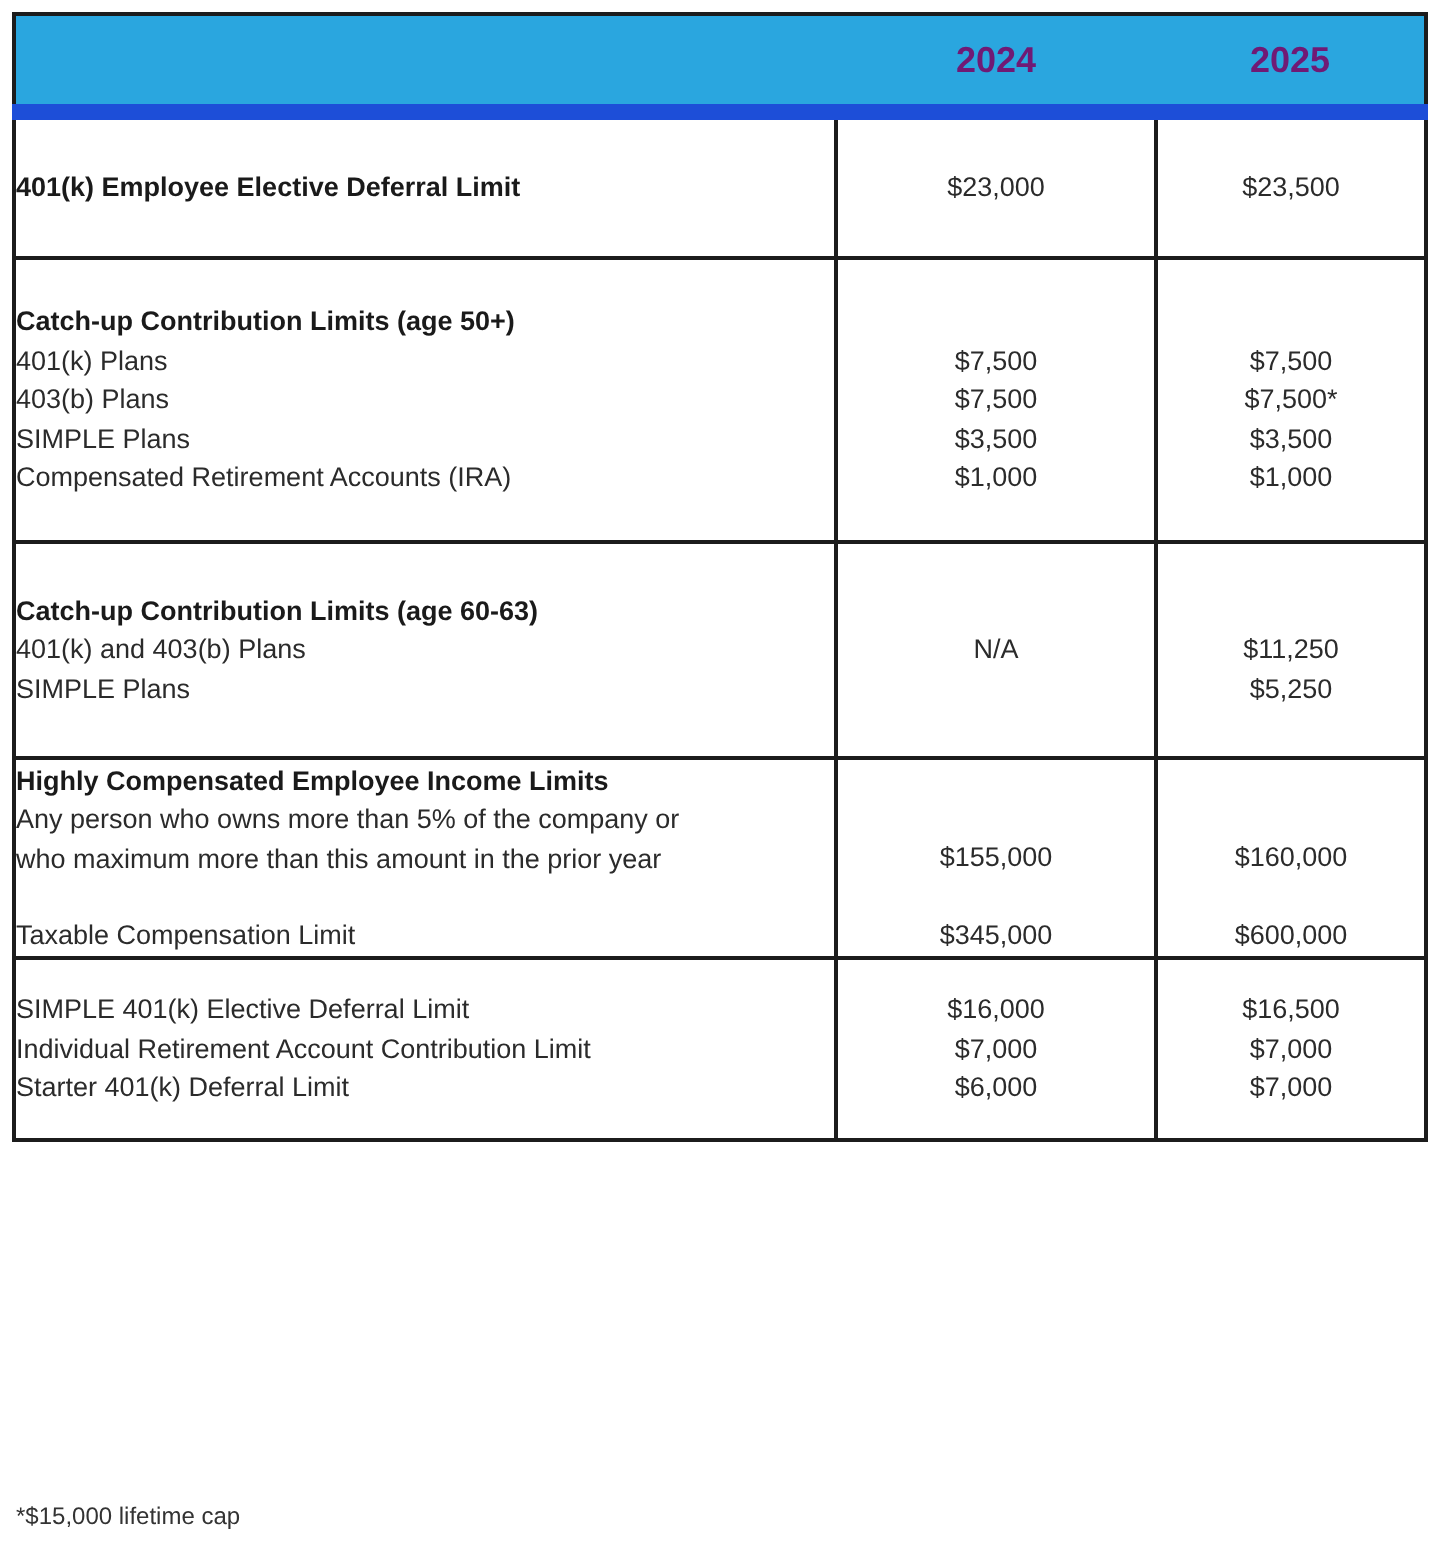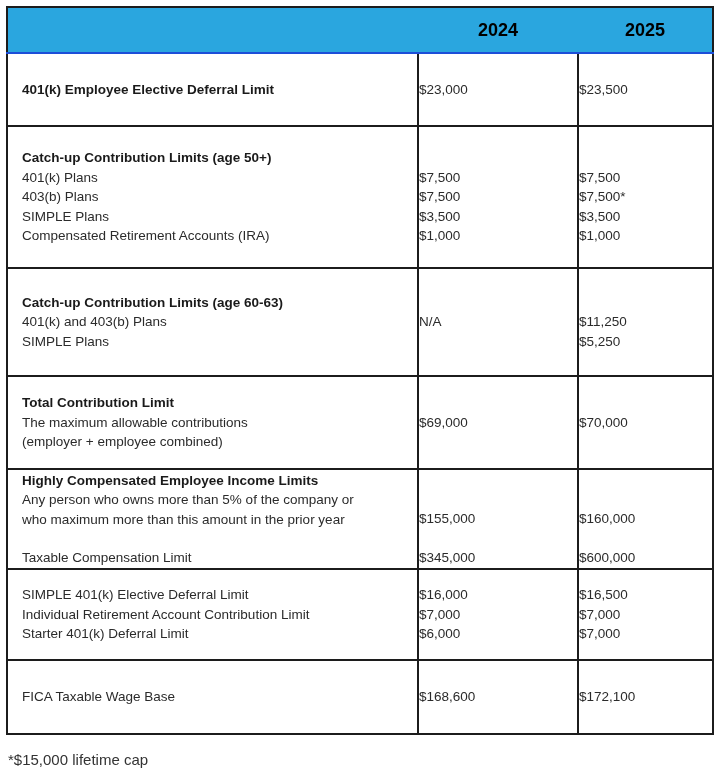--- a/index.html
+++ b/index.html
@@ -23,49 +23,50 @@
     border-collapse: collapse;
     table-layout: fixed;
     border: 2px solid #1c1c1c;
   }
   .limits-table col.c1 { width: 411px; }
   .limits-table col.c2 { width: 160px; }
   .limits-table col.c3 { width: 135px; }
 
   .limits-table th {
     background: #2aa6df;
-    color: #000000;
+    color: #701a75;
     font-weight: bold;
     font-size: 18px;
     height: 44px;
     padding: 0;
     text-align: center;
-    border-bottom: 2px solid #1d4ed8;
+    border-bottom: 8px solid #1d4ed8;
   }
   .limits-table td {
     border: 2px solid #1c1c1c;
     vertical-align: middle;
     padding: 0;
     font-size: 13.5px;
     line-height: 19.5px;
   }
   .limits-table td.label-cell {
-    padding-left: 14px;
+    padding-left: 0;
   }
   .limits-table td.value-cell {
+    text-align: center;
   }
   .title { font-weight: bold; color: #1a1a1a; }
   .line { display: block; }
   .spacer { display: block; height: 19px; }
 
   .footnote {
     position: absolute;
     left: 8px;
     top: 751px;
-    font-size: 15px;
+    font-size: 12px;
     color: #333;
   }
 </style>
 </head>
 <body>
 
 <table class="limits-table">
   <colgroup>
       <col class="c1">
       <col class="c2">
@@ -125,33 +126,20 @@
       <td class="value-cell">
         <span class="line">N/A</span>
       </td>
       <td class="value-cell">
         <span class="spacer"></span>
         <span class="line">$11,250</span>
         <span class="line">$5,250</span>
       </td>
     </tr>
 
-    <tr style="height:93px">
-      <td class="label-cell">
-        <span class="line title">Total Contribution Limit</span>
-        <span class="line">The maximum allowable contributions</span>
-        <span class="line">(employer + employee combined)</span>
-      </td>
-      <td class="value-cell">
-        <span class="line">$69,000</span>
-      </td>
-      <td class="value-cell">
-        <span class="line">$70,000</span>
-      </td>
-    </tr>
 
     <tr style="height:100px">
       <td class="label-cell">
         <span class="line title">Highly Compensated Employee Income Limits</span>
         <span class="line">Any person who owns more than 5% of the company or</span>
         <span class="line">who maximum more than this amount in the prior year</span>
         <span class="spacer"></span>
         <span class="line">Taxable Compensation Limit</span>
       </td>
       <td class="value-cell">
@@ -181,27 +169,16 @@
         <span class="line">$7,000</span>
         <span class="line">$6,000</span>
       </td>
       <td class="value-cell">
         <span class="line">$16,500</span>
         <span class="line">$7,000</span>
         <span class="line">$7,000</span>
       </td>
     </tr>
 
-    <tr style="height:74px">
-      <td class="label-cell">
-        <span class="line">FICA Taxable Wage Base</span>
-      </td>
-      <td class="value-cell">
-        <span class="line">$168,600</span>
-      </td>
-      <td class="value-cell">
-        <span class="line">$172,100</span>
-      </td>
-    </tr>
   </tbody>
 </table>
 
 <div class="footnote">*$15,000 lifetime cap</div>
 
 </body></html>

